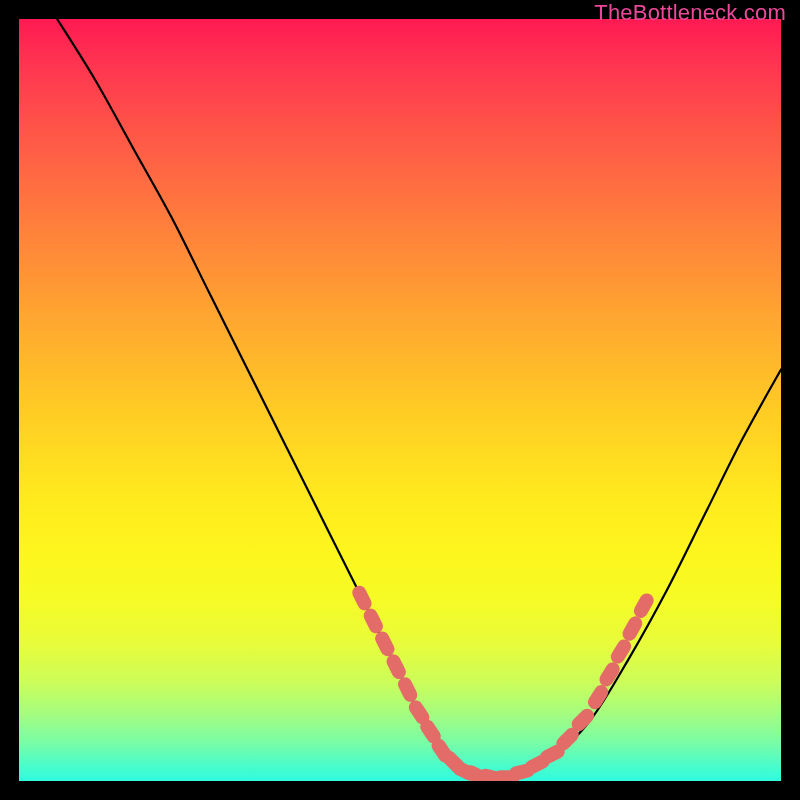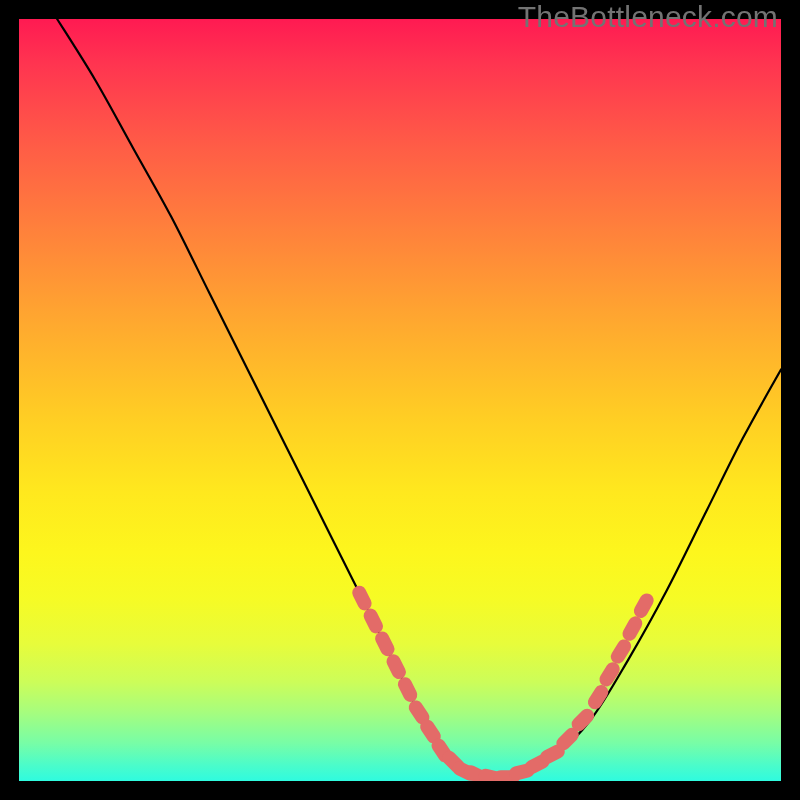--- a/index.html
+++ b/index.html
@@ -32,24 +32,24 @@
       #ccfd59 87%,
       #a6fd7e 91%,
       #78fda6 95%,
       #4afccb 98%,
       #2ffbdf 100%
     );
   }
   .watermark {
     position: absolute;
     top: 0px;
-    right: 22px;
-    font-size: 30px;
+    right: 14px;
+    font-size: 22px;
     font-weight: 500;
-    color: #737373;
+    color: #ec4899;
     letter-spacing: 0.2px;
   }
   svg.curve {
     position: absolute;
     left: 19px;
     top: 19px;
     width: 762px;
     height: 762px;
   }
 </style>

